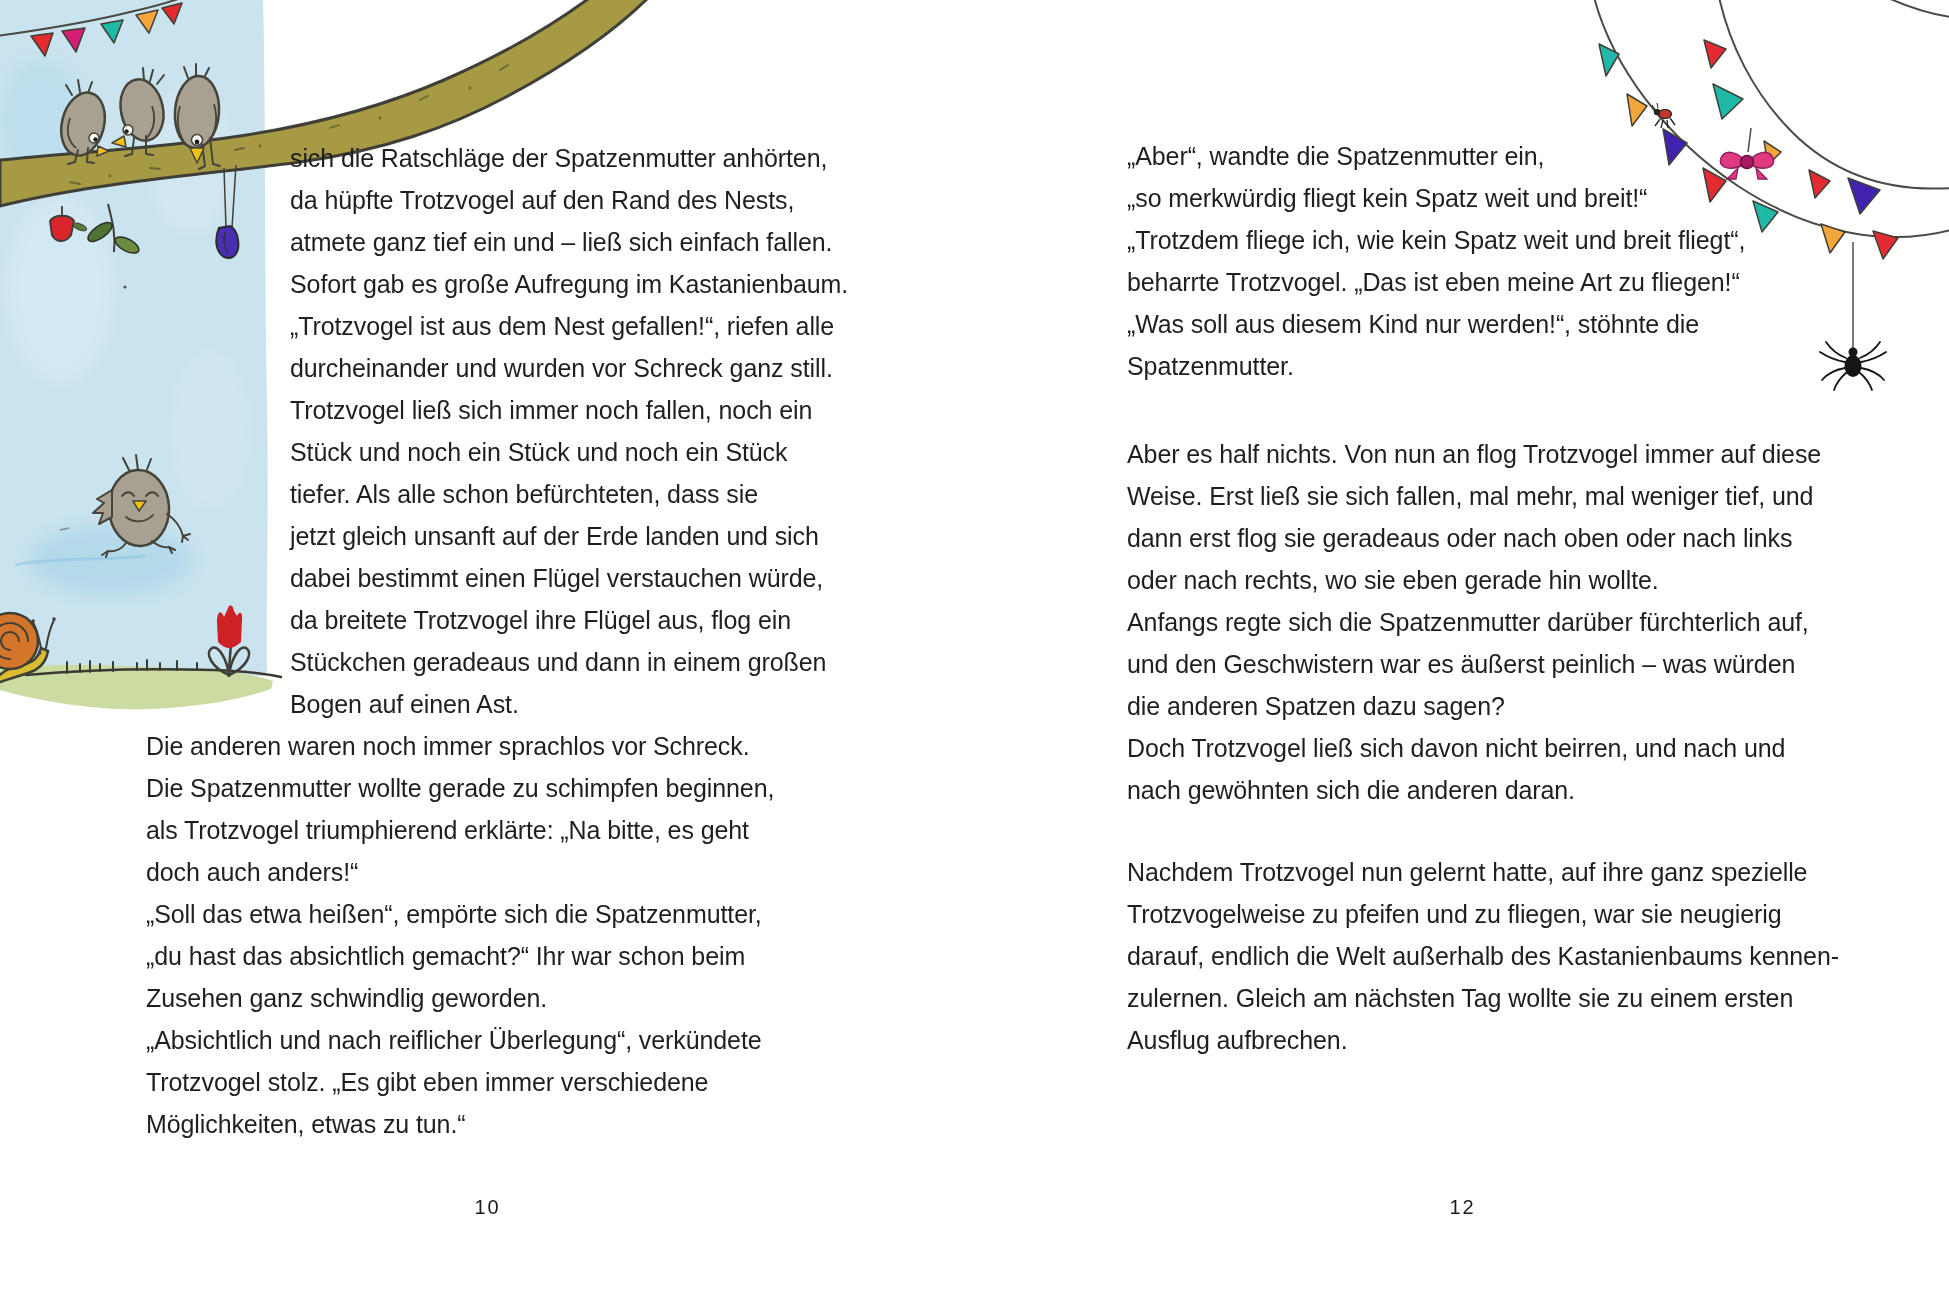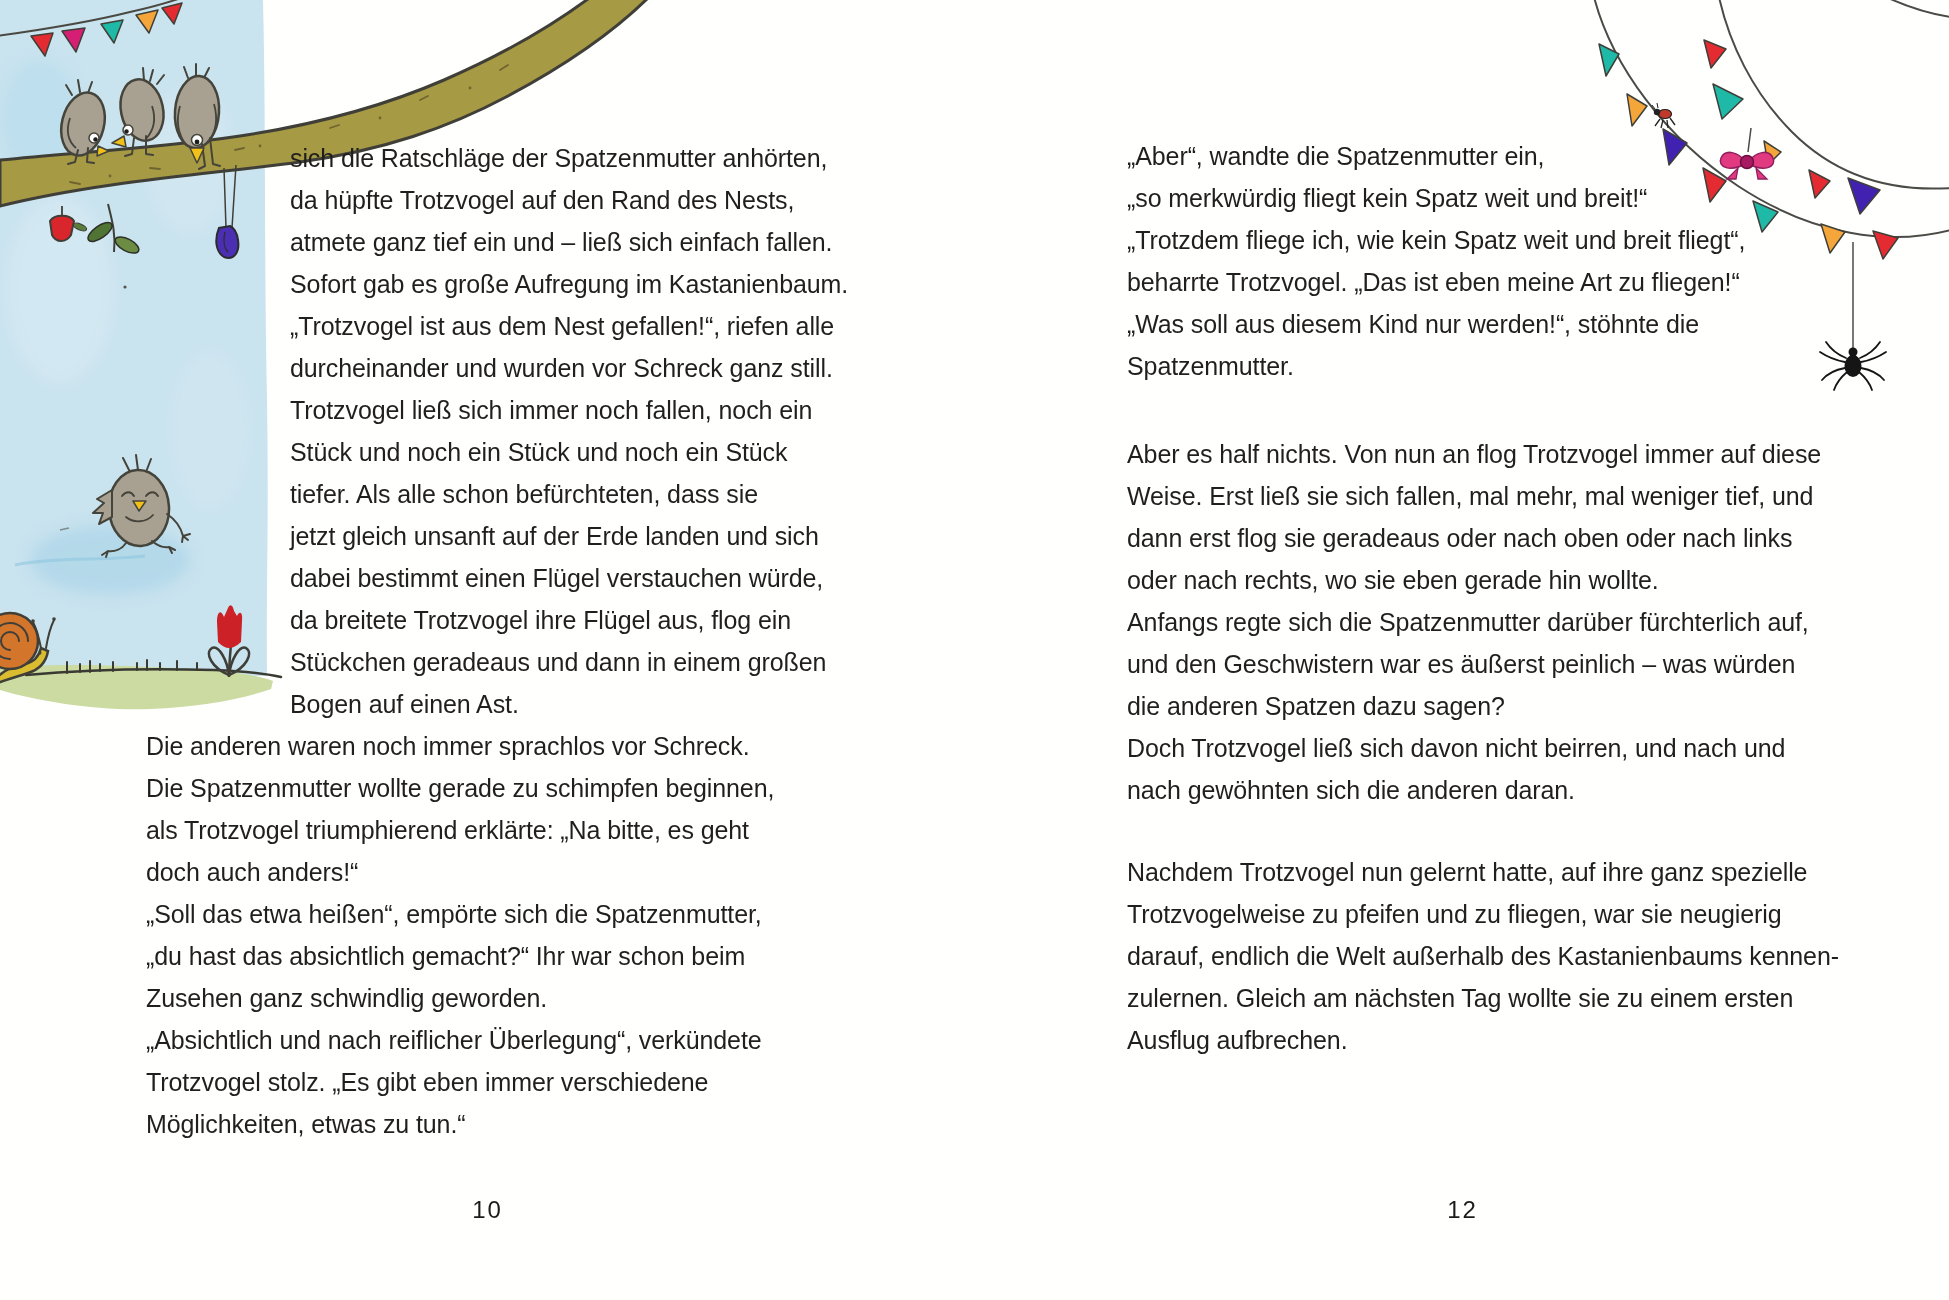--- a/index.html
+++ b/index.html
@@ -1,20 +1,20 @@
 <!DOCTYPE html>
 <html><head>
 <meta charset="utf-8">
 <style>
   html,body { margin:0; padding:0; background:#ffffff; }
   body { width:1949px; height:1300px; position:relative; font-family:"Liberation Sans", sans-serif; }
   .spread { position:absolute; left:0; top:0; width:1949px; height:1300px; background:#fffffe; overflow:hidden; }
   .textblock { position:absolute; color:#201f1d; font-size:25px; line-height:42px; letter-spacing:-0.1px; white-space:pre; }
   .textblock .line { height:42px; }
-  .pagenum { position:absolute; width:75px; text-align:center; font-size:24px; color:#1b1b1b; letter-spacing:2px; }
+  .pagenum { position:absolute; width:75px; text-align:center; font-size:20px; color:#1b1b1b; letter-spacing:2px; }
   svg { position:absolute; display:block; }
   #left-art { left:0; top:0; }
   #right-art { left:1270px; top:0; }
 </style>
 </head>
 <body>
 
 <div class="spread">
 
   <svg id="left-art" width="660" height="740" viewBox="0 0 660 740">

